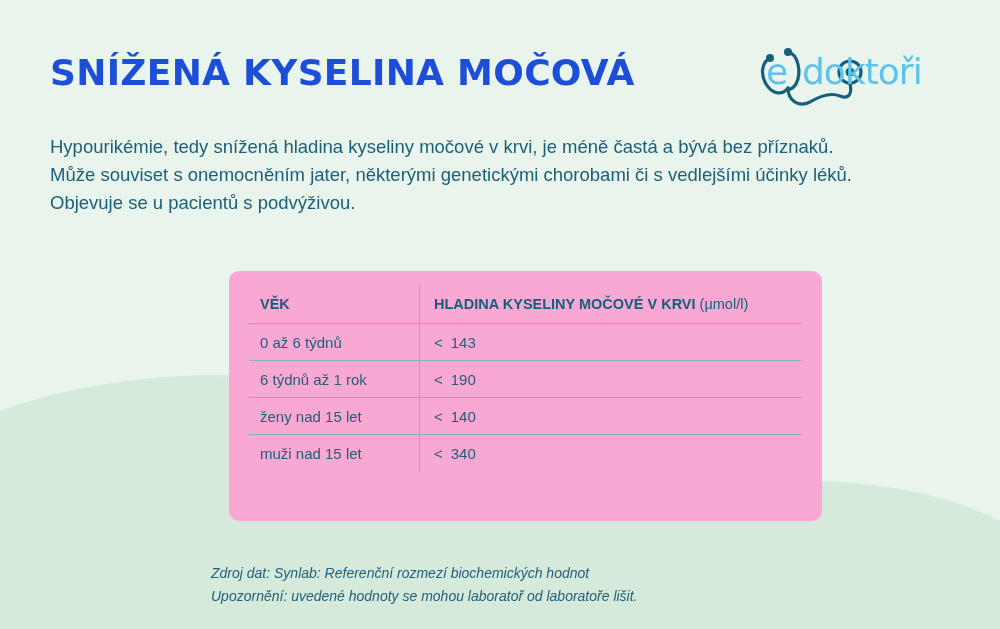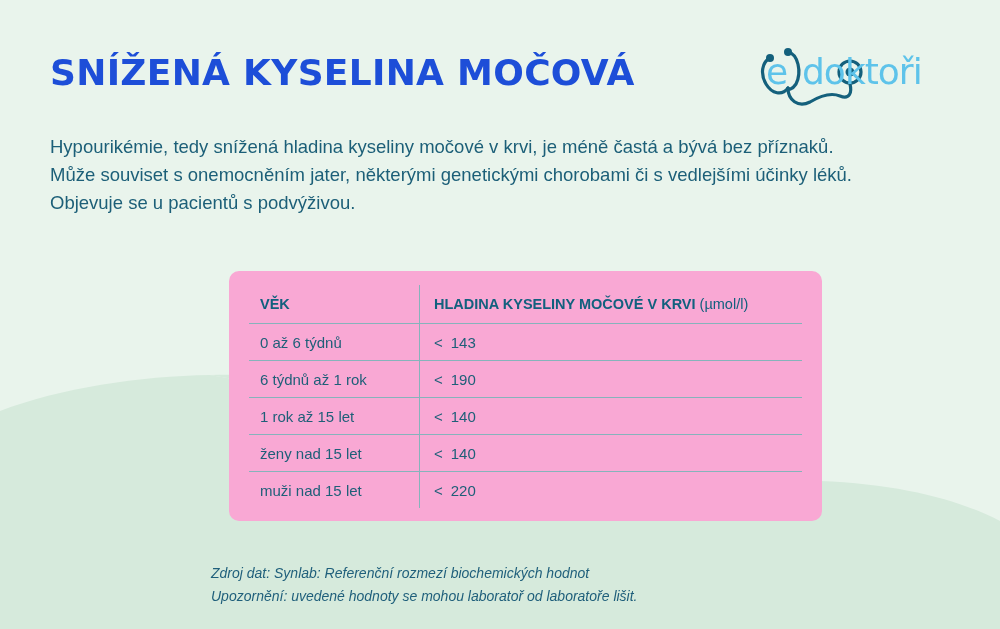--- a/index.html
+++ b/index.html
@@ -84,30 +84,26 @@
     <tbody>
       <tr>
         <td class="c1">0 až 6 týdnů</td>
         <td class="c2"><span class="lt">&lt;</span><span>143</span></td>
       </tr>
       <tr>
         <td class="c1">6 týdnů až 1 rok</td>
         <td class="c2"><span class="lt">&lt;</span><span>190</span></td>
       </tr>
       <tr>
-        <td class="c1">1 rok až 15 let</td>
-        <td class="c2"><span class="lt">&lt;</span><span>140</span></td>
-      </tr>
-      <tr>
         <td class="c1">ženy nad 15 let</td>
         <td class="c2"><span class="lt">&lt;</span><span>140</span></td>
       </tr>
       <tr>
         <td class="c1">muži nad 15 let</td>
-        <td class="c2"><span class="lt">&lt;</span><span>220</span></td>
+        <td class="c2"><span class="lt">&lt;</span><span>340</span></td>
       </tr>
     </tbody>
   </table>
 </div>
 
 <div class="notes">
   <div>Zdroj dat: Synlab: Referenční rozmezí biochemických hodnot</div>
   <div>Upozornění: uvedené hodnoty se mohou laboratoř od laboratoře lišit.</div>
 </div>
 

